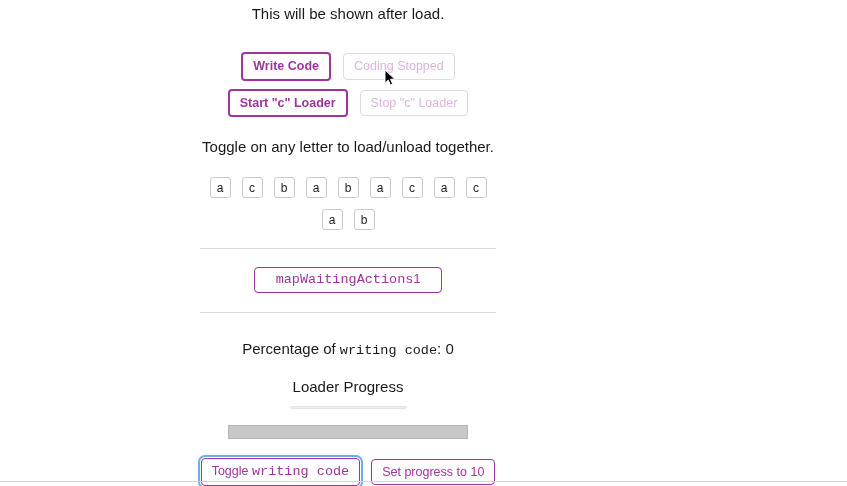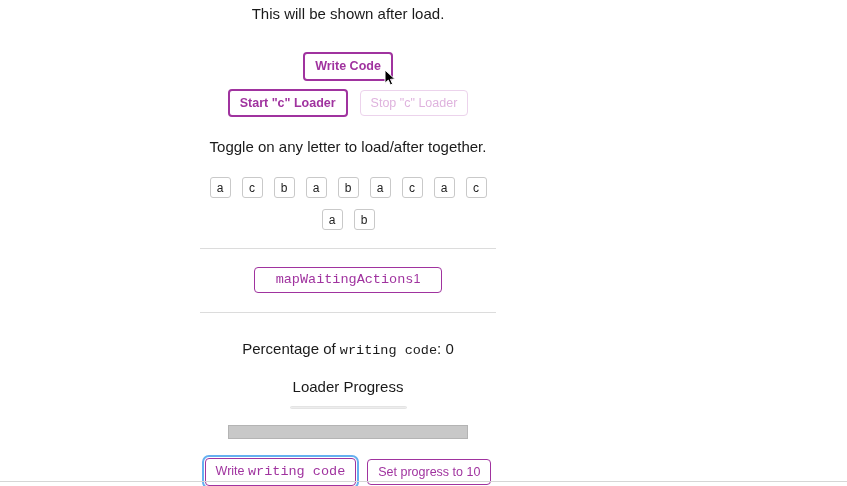--- a/index.html
+++ b/index.html
@@ -141,28 +141,29 @@
 </style>
 </head>
 <body>
 
 <div class="page">
 
   <div class="headline" style="margin-top:6px;">This will be shown after load.</div>
 
   <div class="row" style="margin-top:31px; gap:12px;">
     <button class="btn-purple strong">Write Code</button>
+    <button class="btn-purple is-disabled" disabled="">Coding Stopped</button>
   </div>
 
   <div class="row" style="margin-top:8px; gap:12px;">
     <button class="btn-purple strong">Start "c" Loader</button>
     <button class="btn-purple is-disabled" disabled="">Stop "c" Loader</button>
   </div>
 
-  <div class="subhead" style="margin-top:22px;">Toggle on any letter to load/after together.</div>
+  <div class="subhead" style="margin-top:22px;">Toggle on any letter to load/unload together.</div>
 
   <div class="row" style="margin-top:23px; gap:11px;" id="letters-row-1">
       <button class="btn-letter">a</button>
       <button class="btn-letter">c</button>
       <button class="btn-letter">b</button>
       <button class="btn-letter">a</button>
       <button class="btn-letter">b</button>
       <button class="btn-letter">a</button>
       <button class="btn-letter">c</button>
       <button class="btn-letter">a</button>
@@ -187,21 +188,21 @@
   <div class="subhead" style="margin-top:21px;">Loader Progress</div>
   <div class="native-progress" style="margin-top:12px;">
       <span id="native-progress-fill" style="width: 0%;"></span>
     </div>
 
   <div class="custom-progress" style="margin-top:16px;">
       <span id="custom-progress-fill" style="width: 0%;"></span>
     </div>
 
   <div class="row" style="margin-top:19px; gap:11px;">
-    <button class="btn-purple focused"><span>Write</span> <span class="mono">writing code</span></button>
+    <button class="btn-purple focused"><span>Toggle</span> <span class="mono">writing code</span></button>
     <button class="btn-purple">Set progress to 10</button>
   </div>
 
   <div class="divider-full" style="top:481px;"></div>
 
   <svg class="cursor" id="mouse-cursor" viewBox="0 0 12 18" style="left: 384px; top: 69px;">
     <path d="M1,1 L1,14.2 L4.3,11.1 L6.4,16 L8.6,15 L6.5,10.3 L10.8,10.1 Z" fill="#000000" stroke="#ffffff" stroke-width="1"></path>
   </svg>
 
 </div>

